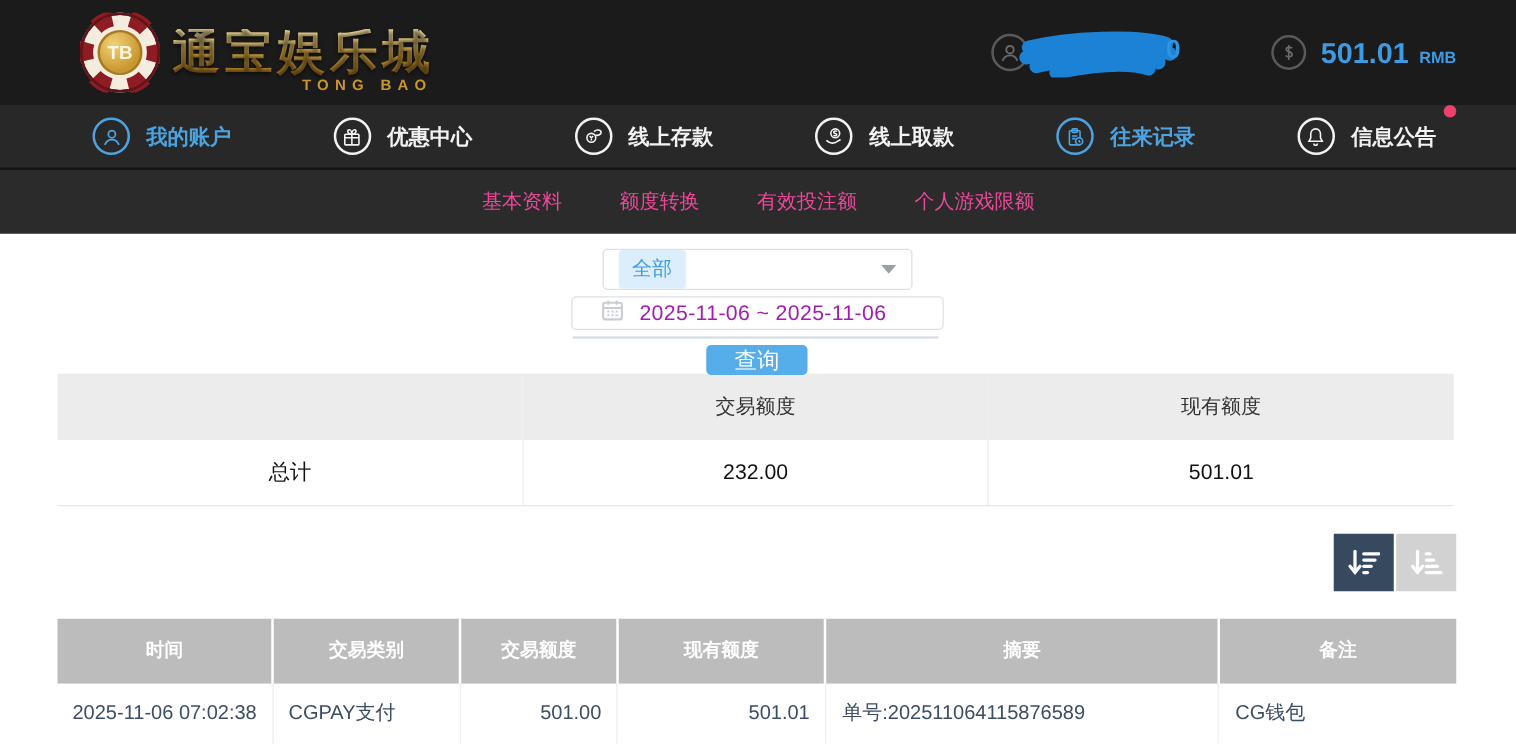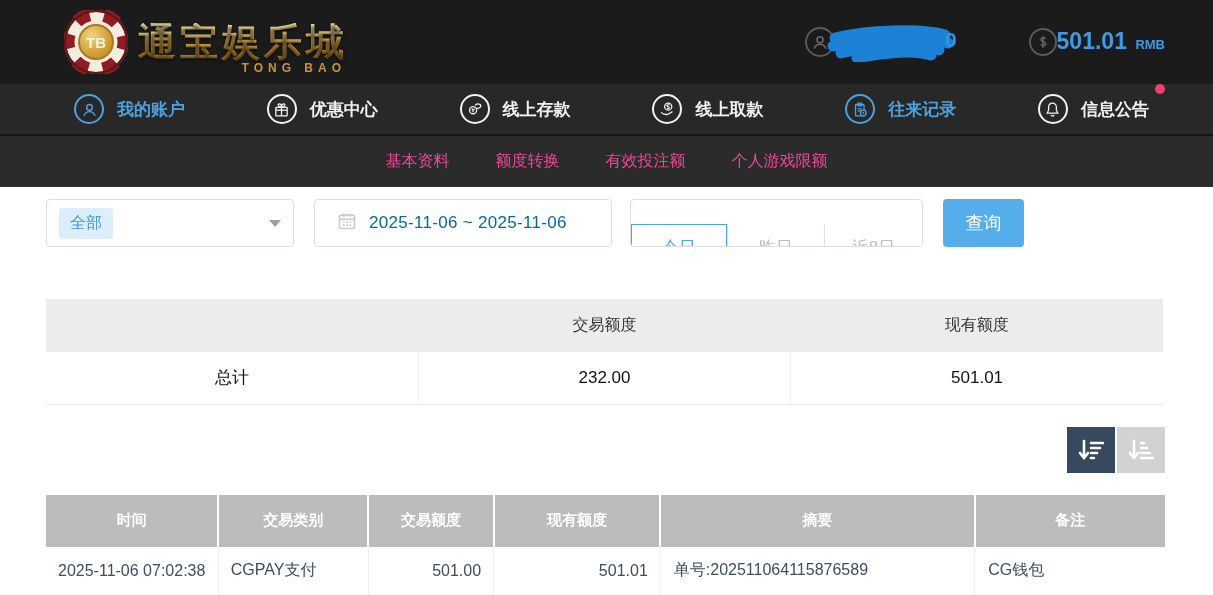--- a/index.html
+++ b/index.html
@@ -23,50 +23,50 @@
           -webkit-background-clip:text; background-clip:text; color:transparent;
           text-shadow:0 2px 3px rgba(0,0,0,.55); }
   .logo-sub { position:absolute; right:2px; bottom:-13px; font-size:12px; font-weight:bold;
           letter-spacing:5px; color:#c9952f; }
   .top-right { margin-left:auto; display:flex; align-items:center; gap:74px; }
   .userbox { display:flex; align-items:center; position:relative; }
   .circle-ico { width:30px; height:30px; border:2px solid #5a5a5a; border-radius:50%;
           display:flex; align-items:center; justify-content:center; color:#6a6a6a; flex:0 0 auto; }
   .scribble-wrap { position:relative; margin-left:-8px; height:40px; width:128px; }
   .masked-tail { position:absolute; right:-2px; top:6px; color:#2f95e3; font-size:21px; font-weight:bold; }
-  .balancebox { display:flex; }
+  .balancebox { display:flex; align-items:center; gap:12px; }
   .balance-amt { color:#3d9be4; font-size:23px; font-weight:bold; }
   .balance-cur { color:#3d9be4; font-size:13px; font-weight:bold; margin-left:4px; }
 
   
   .mainnav { height:52px; background:#282828; border-bottom:2px solid #141414;
           display:flex; align-items:center; justify-content:space-between; padding:0 64px 0 74px; }
   .nav-item { display:flex; align-items:center; gap:13px; color:#f2f2f2; font-size:17px; font-weight:bold;
           position:relative; cursor:pointer; }
   .nav-item.active { color:#4da2e0; }
   .icon-circle { width:30px; height:30px; border:2px solid currentColor; border-radius:50%;
           display:flex; align-items:center; justify-content:center; flex:0 0 auto; }
   .icon-circle svg { display:block; }
   .nav-badge { position:absolute; top:-10px; right:-16px; width:10px; height:10px; border-radius:50%;
           background:#ee3f6d; }
 
   
   .subnav { height:51px; background:#2b2b2b; display:flex; align-items:center; justify-content:center; gap:46px; }
   .subnav-item { color:#ec4899; font-size:16px; cursor:pointer; }
 
   
-  .filters { display:flex; align-items:center; margin:12px 48px 0 46px; height:48px; gap:20px; }
+  .filters { display:flex; align-items:center; margin:12px 48px 0 46px; height:48px; gap:5px;flex-direction:column; }
   .select-box { width:248px; height:48px; border:1px solid #dcdfe6; border-radius:4px; background:#fff;
           display:flex; align-items:center; padding:0 12px; position:relative; cursor:pointer; }
   .select-chip { background:#dceefb; color:#3f9be0; font-size:16px; padding:5px 11px; border-radius:3px; }
   .select-caret { margin-left:auto; width:0; height:0; border-left:6px solid transparent;
           border-right:6px solid transparent; border-top:7px solid #9aa0a6; }
   .date-box { width:298px; height:48px; border:1px solid #dcdfe6; border-radius:4px; background:#fff;
           display:flex; align-items:center; gap:12px; padding:0 14px 0 22px; margin-left:0; cursor:pointer; }
-  .date-text { color:#0369a1; font-size:17px; letter-spacing:.3px; }
+  .date-text { color:#a21caf; font-size:17px; letter-spacing:.3px; }
   .btn-group { display:flex; border:1px solid #dcdfe6; border-radius:4px; overflow:hidden; height:48px; margin-left:-2px; }
   .quick-btn { width:97px; height:100%; background:#fff; border:none; border-right:1px solid #dcdfe6;
           color:#b9bec4; font-size:17px; cursor:pointer; font-family:inherit;margin-top:24px; }
   .quick-btn:last-child { border-right:none; }
   .quick-btn.active { color:#4da6e8; box-shadow:0 0 0 1px #4da6e8 inset; background:#fff; }
   .search-btn { width:81px; height:48px; background:#55aee9; border:none; border-radius:4px;
           color:#fff; font-size:18px; cursor:pointer; font-family:inherit; }
 
   
   .summary { margin:52px 48px 0 46px; width:1117px; border-collapse:collapse; table-layout:fixed; }

